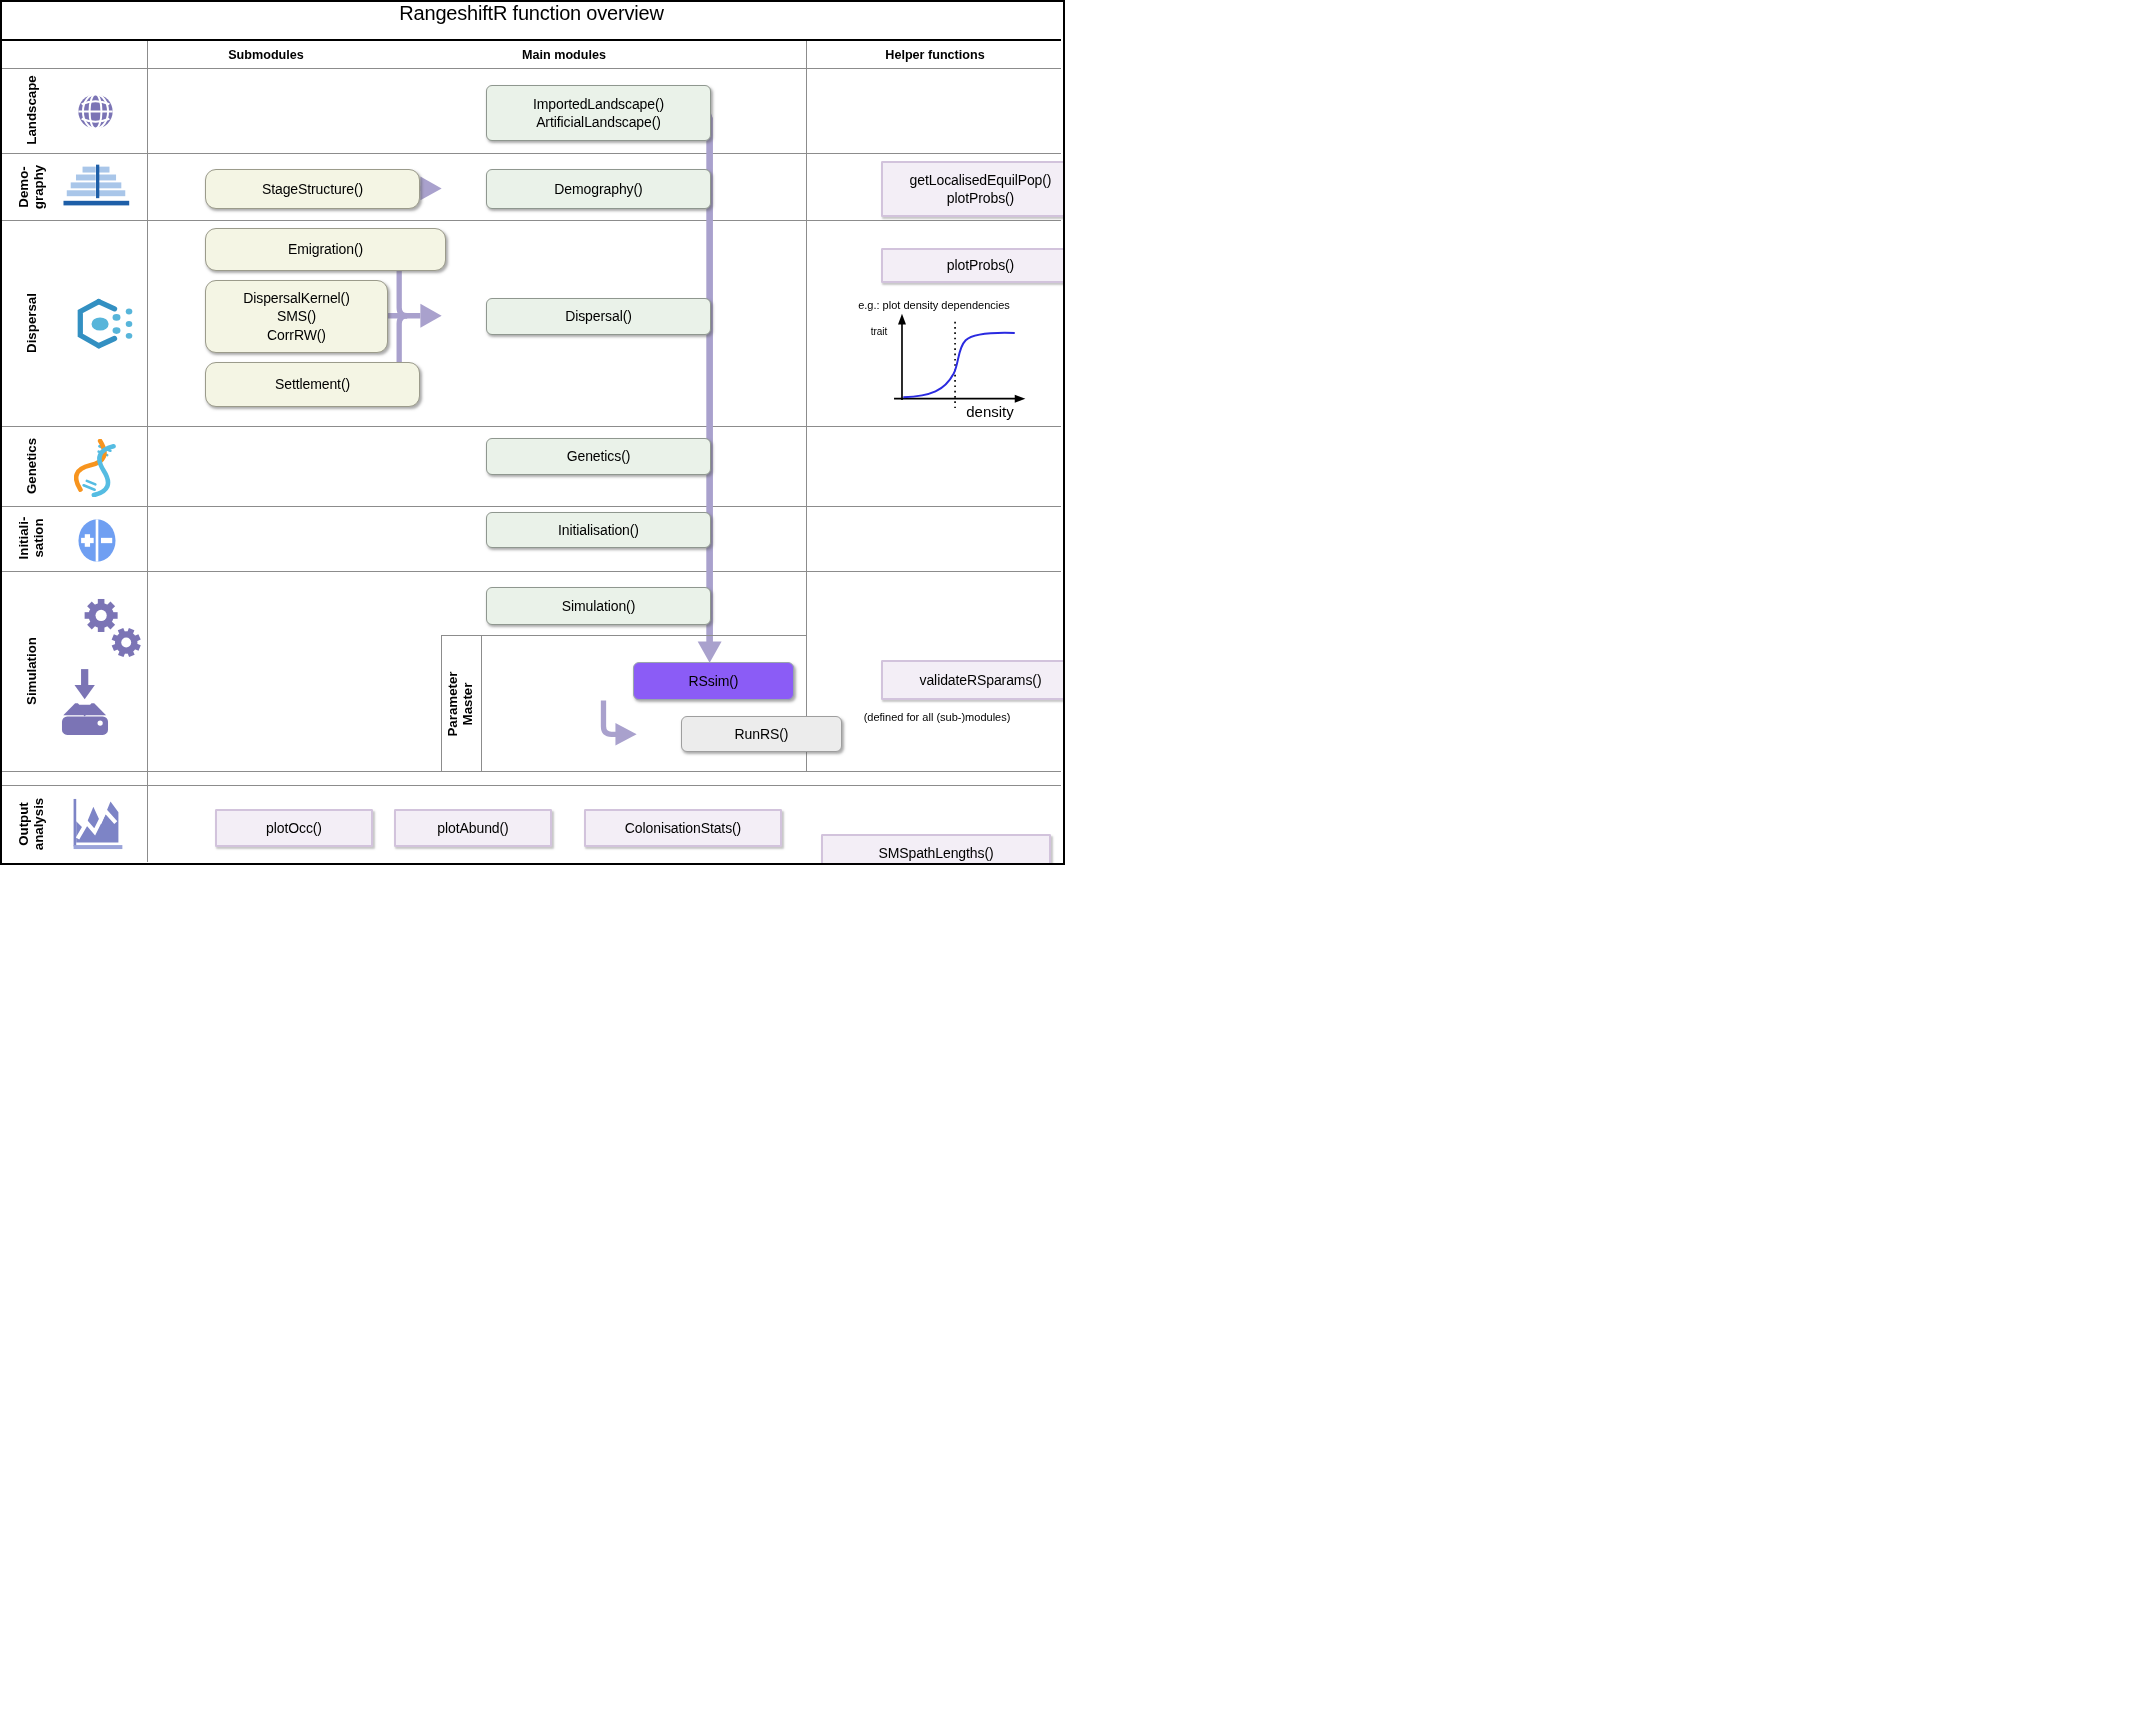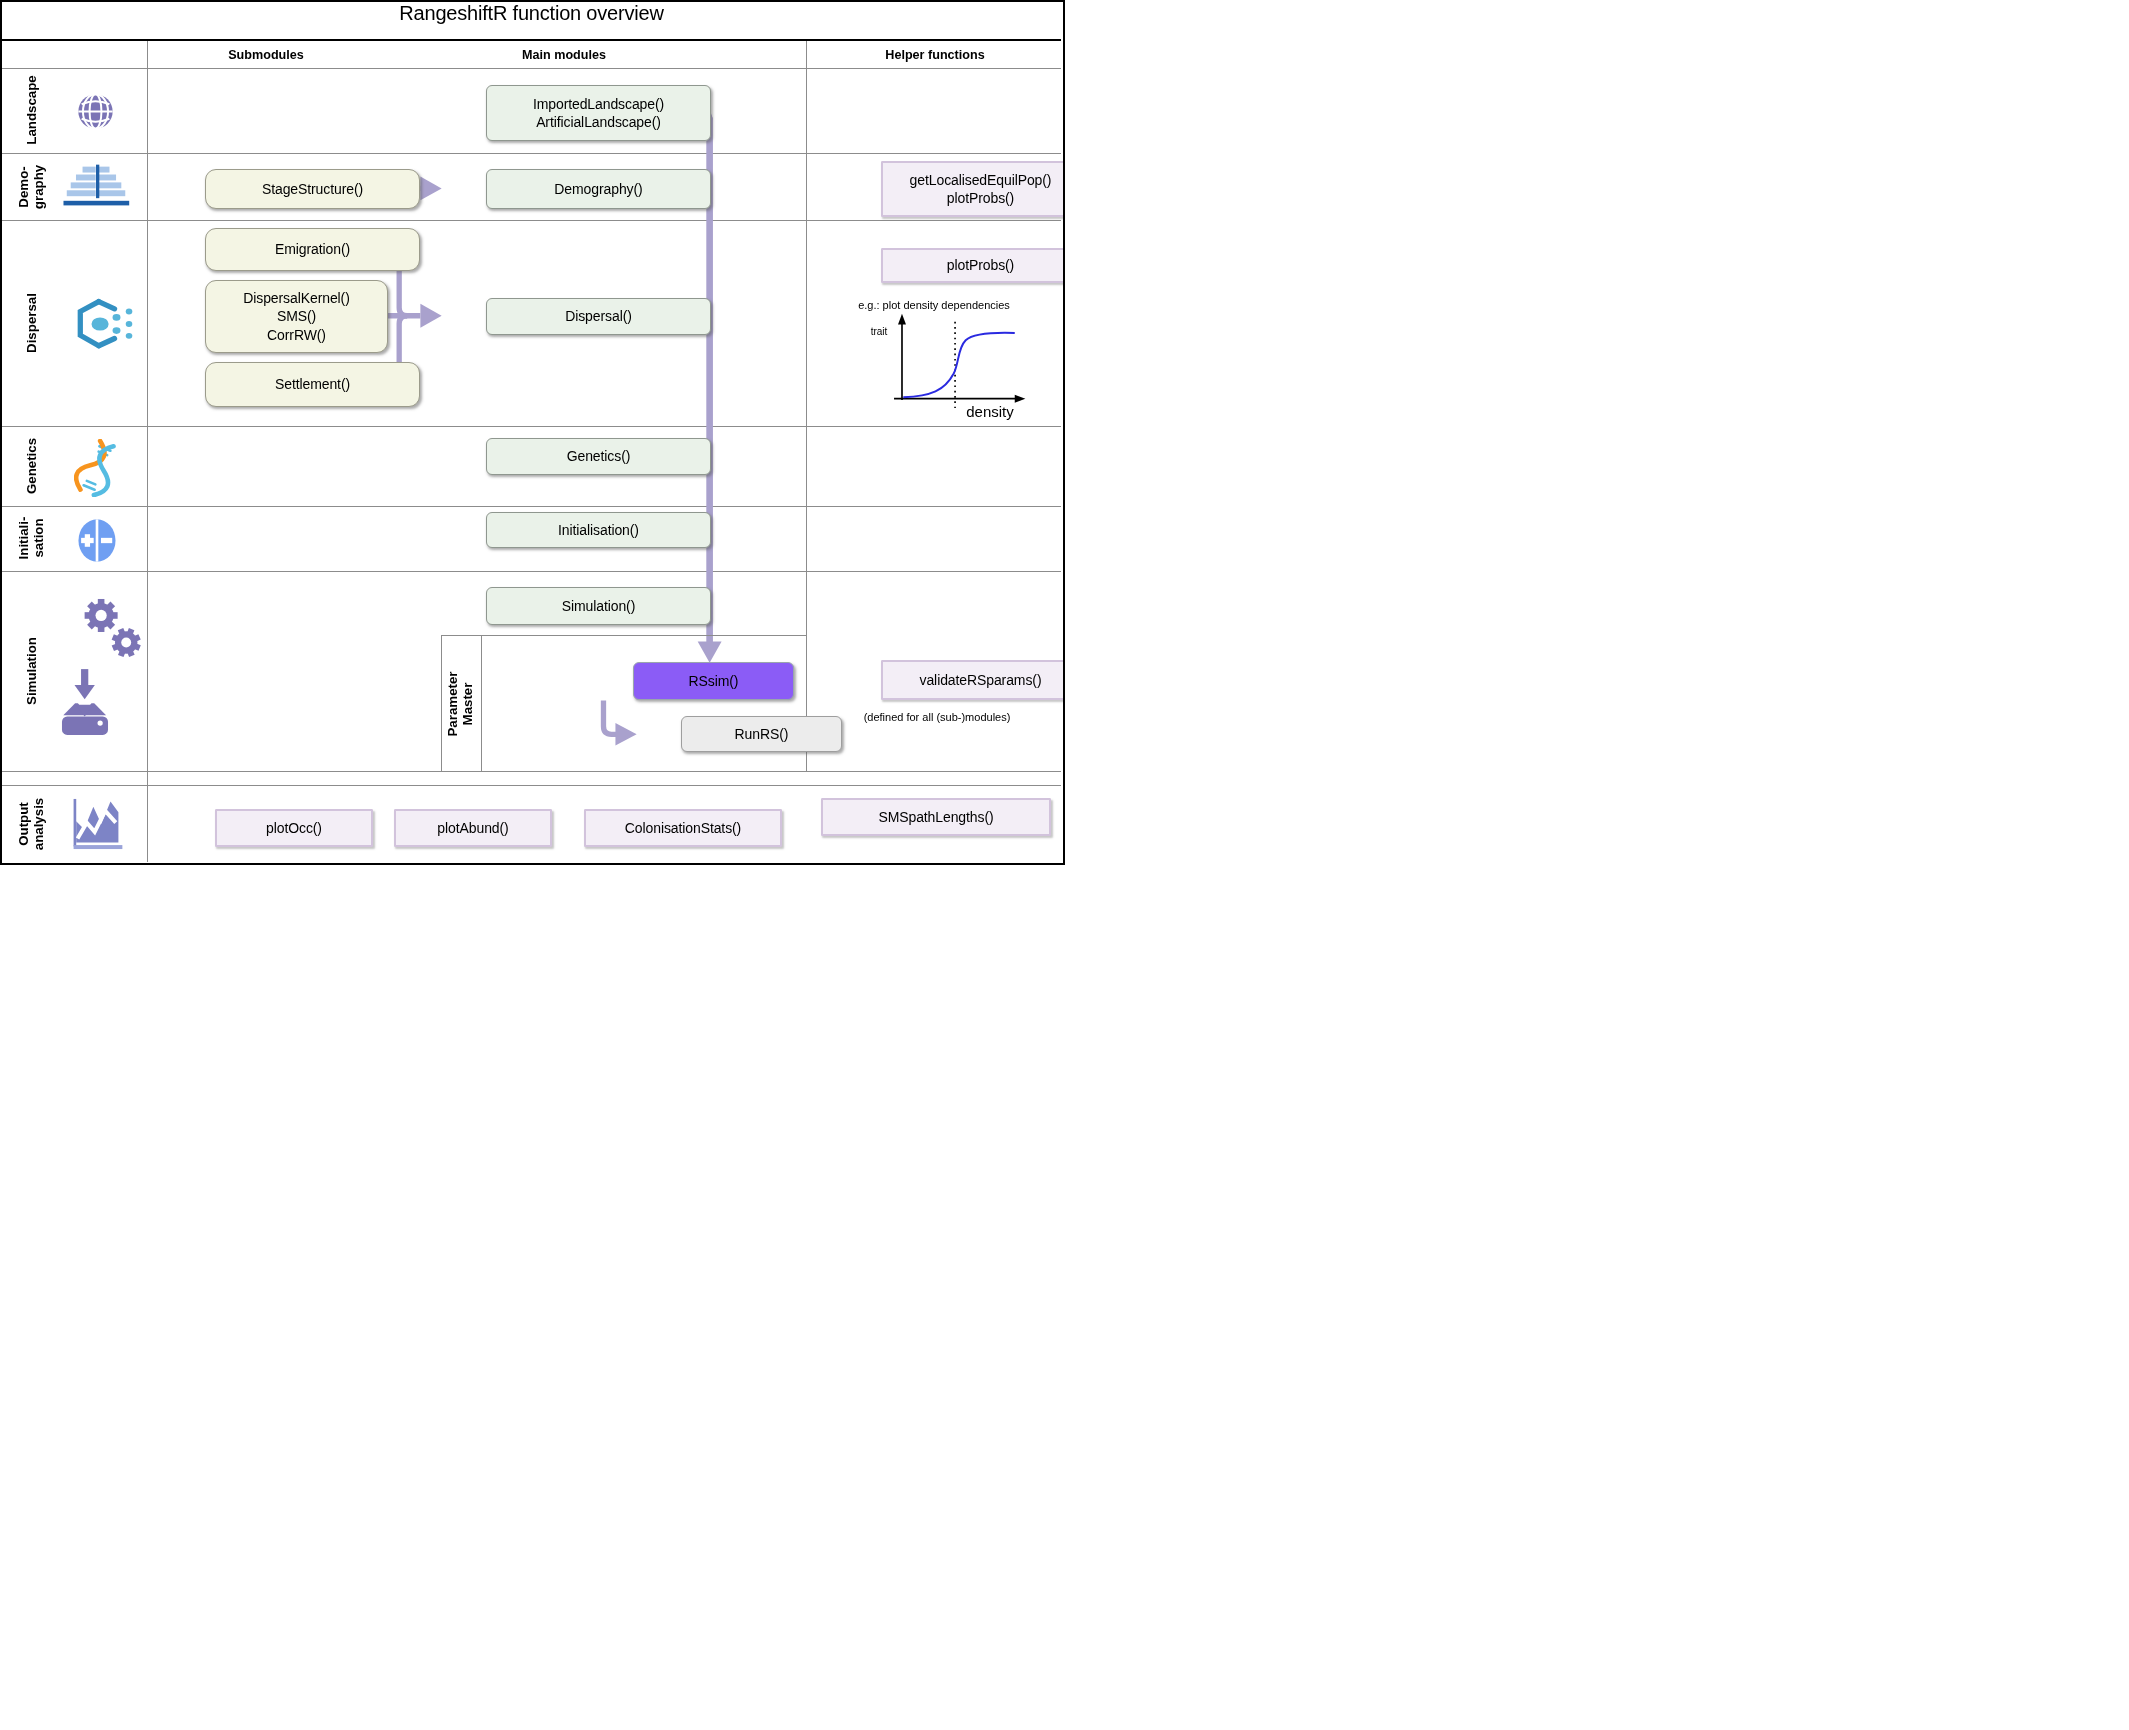--- a/index.html
+++ b/index.html
@@ -237,21 +237,21 @@
     <span>StageStructure()</span>
   </div>
   <div class="bx main" style="left:440px;top:167px;width:225px;height:40px">
     <span>Demography()</span>
   </div>
   <div class="bx helper" style="left:835px;top:159px;width:199px;height:56px">
     <span>getLocalisedEquilPop()</span>
     <span>plotProbs()</span>
   </div>
 
-  <div class="bx sub" style="left:159px;top:226px;width:215px;height:43px">
+  <div class="bx sub" style="left:159px;top:226px;width:241px;height:43px">
     <span>Emigration()</span>
   </div>
   <div class="bx sub" style="left:159px;top:278px;width:183px;height:73px">
     <span>DispersalKernel()</span>
     <span>SMS()</span>
     <span>CorrRW()</span>
   </div>
   <div class="bx sub" style="left:159px;top:360px;width:215px;height:45px">
     <span>Settlement()</span>
   </div>
@@ -289,18 +289,18 @@
 
   <div class="bx helper" style="left:169px;top:807px;width:158px;height:38px">
     <span>plotOcc()</span>
   </div>
   <div class="bx helper" style="left:348px;top:807px;width:158px;height:38px">
     <span>plotAbund()</span>
   </div>
   <div class="bx helper" style="left:538px;top:807px;width:198px;height:38px">
     <span>ColonisationStats()</span>
   </div>
-  <div class="bx helper" style="left:775px;top:796px;width:230px;height:38px">
+  <div class="bx helper" style="left:775px;top:832px;width:230px;height:38px">
     <span>SMSpathLengths()</span>
   </div>
 
 </div>
 
 
 </body></html>

